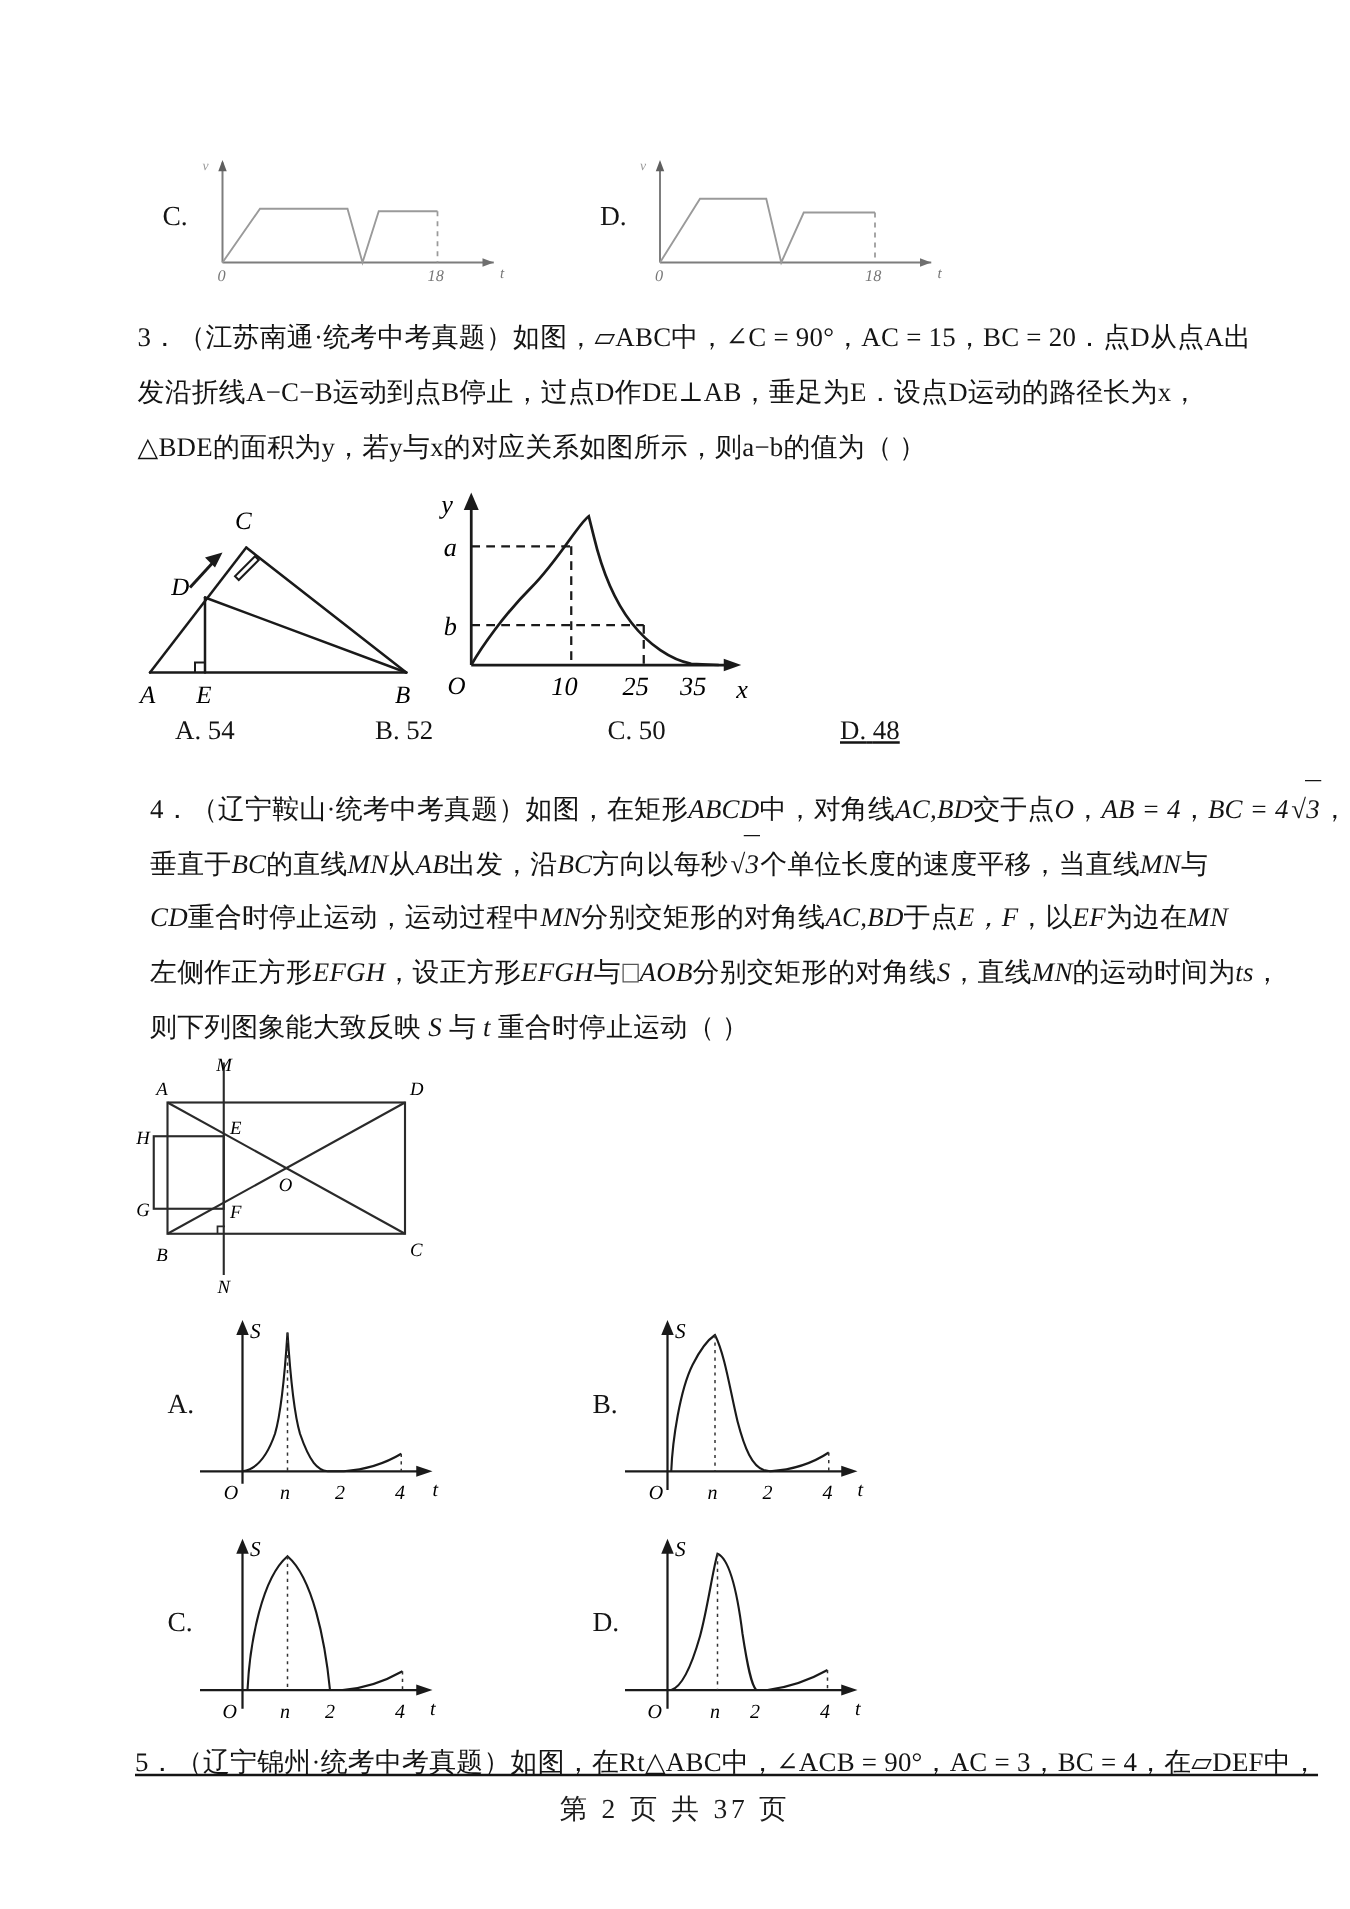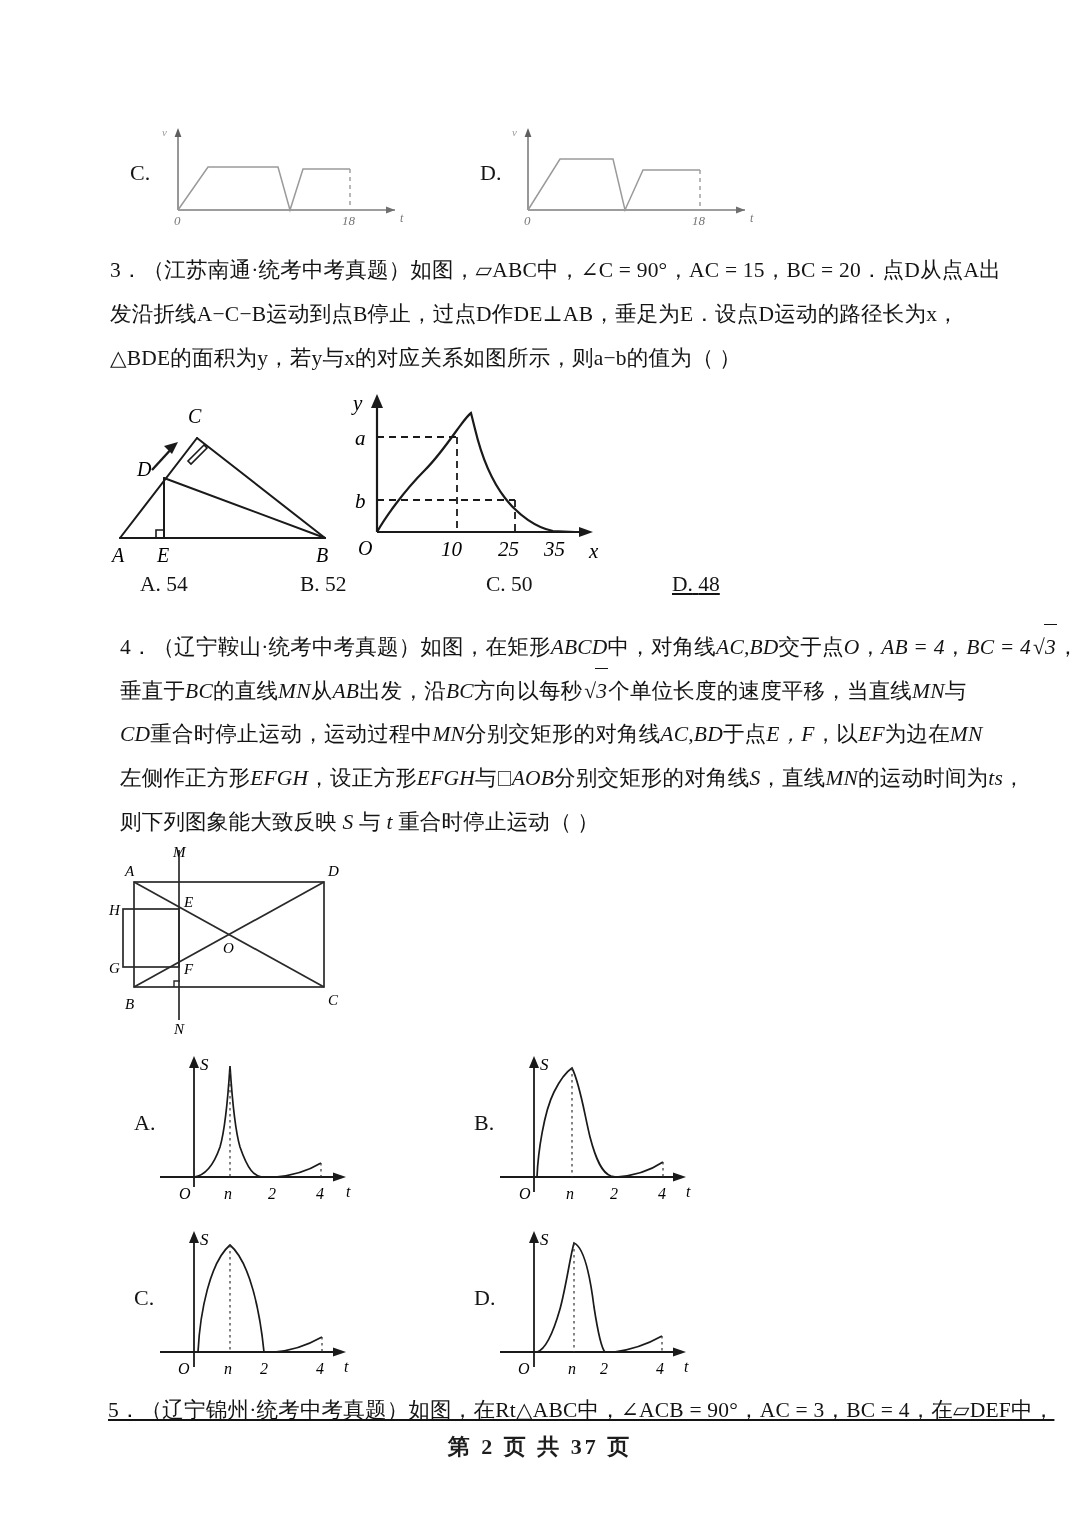--- a/index.html
+++ b/index.html
@@ -69,21 +69,21 @@
     color: #141414;
   }
 
   
   .footer {
     position: absolute;
     left: 0;
     width: 1080px;
     text-align: center;
     font-size: 22px;
-    font-weight: bold;
+    font-weight: normal;
     letter-spacing: 3px;
     color: #1d1d1d;
   }
   svg { display: block; overflow: visible; }
   .lbl { font-family: "Liberation Serif", serif; font-style: italic; }
 </style>
 </head>
 <body>
 
 <div class="page">

